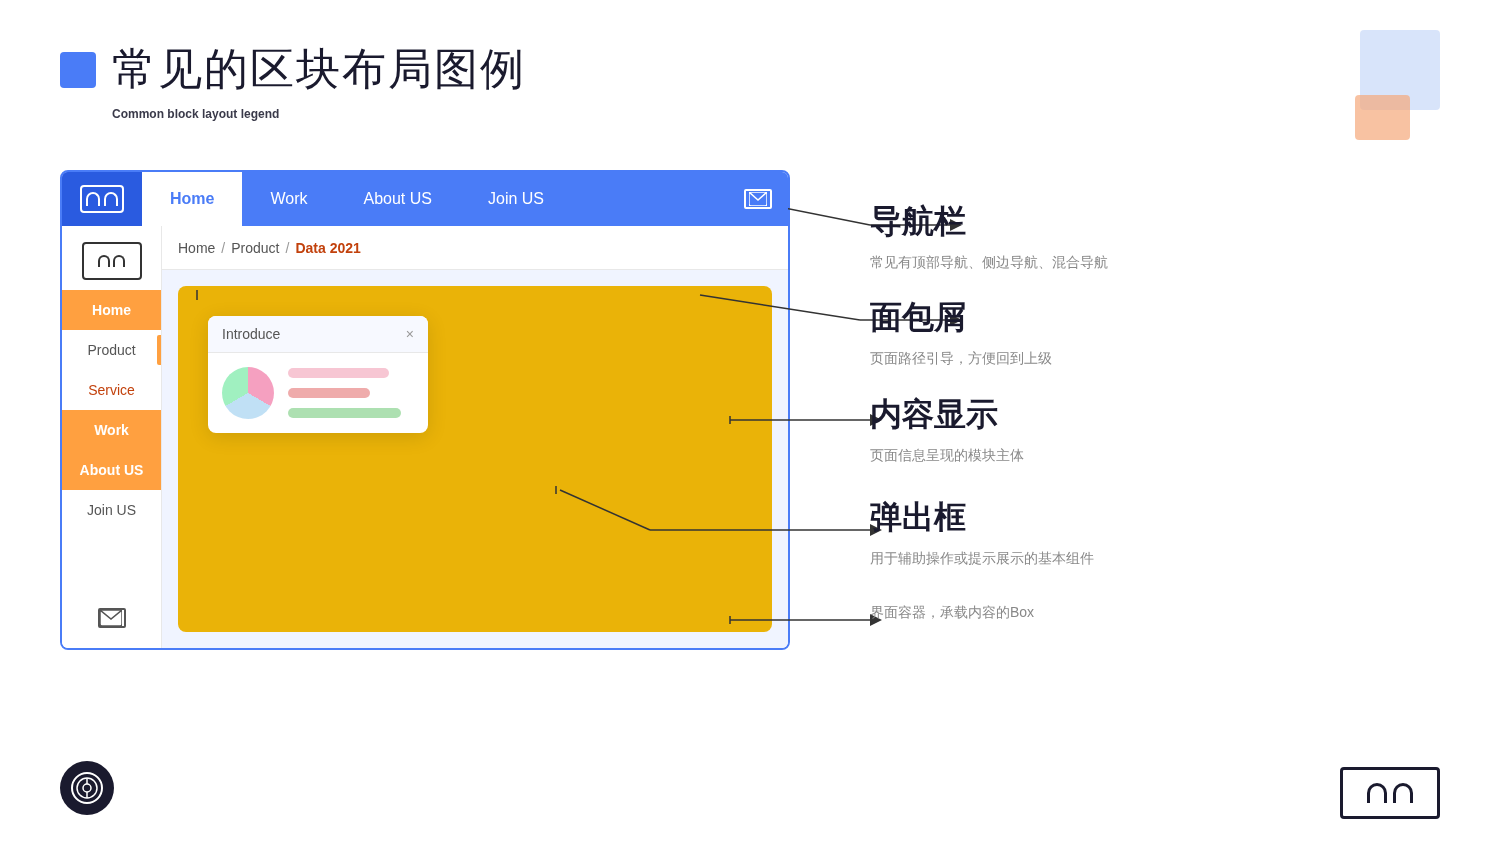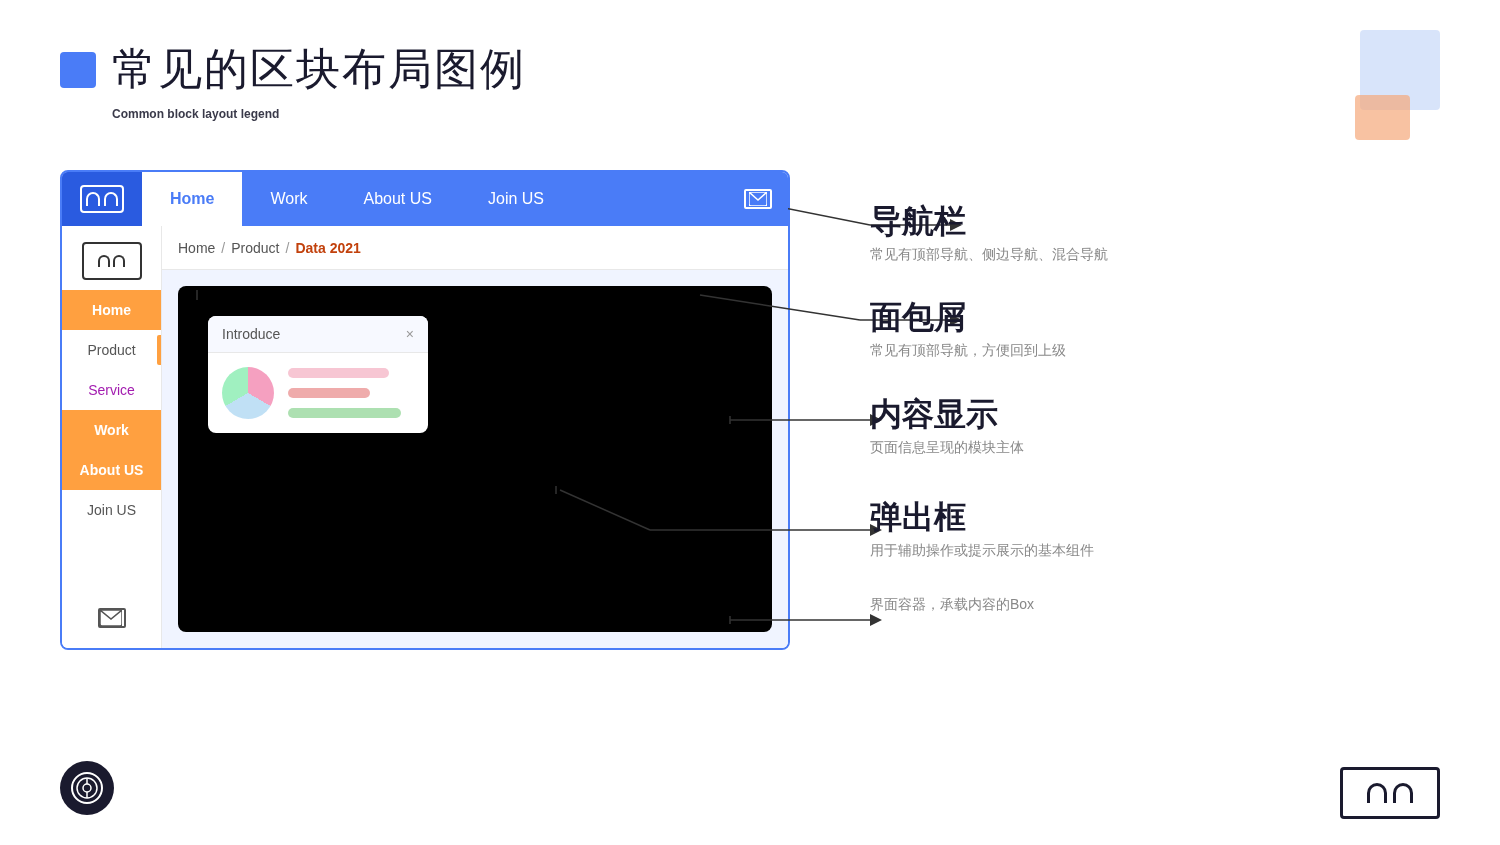--- a/index.html
+++ b/index.html
@@ -191,21 +191,21 @@
       border-bottom: none;
     }
     .sidebar-item {
       width: 100%;
       height: 40px;
       display: flex;
       align-items: center;
       justify-content: center;
       font-size: 14px;
       font-weight: 500;
-      color: #a21caf;
+      color: #c2410c;
       cursor: pointer;
       position: relative;
     }
     .sidebar-item.home {
       background: #FFA040;
       color: #fff;
       font-weight: 700;
     }
     .sidebar-item.product {
       color: #555;
@@ -269,21 +269,21 @@
     }
     .breadcrumb-bold {
       font-weight: 700;
       color: #c2410c;
       text-align: right;
     }
 
     
     .bg-panel {
       flex: 1;
-      background: #000000;
+      background: #eab308;
       margin: 16px;
       border-radius: 8px;
       position: relative;
     }
 
     
     .modal {
       position: absolute;
       top: 30px;
       left: 30px;
@@ -424,21 +424,21 @@
     }
     .ann-block .ann-cn {
       font-size: 32px;
       font-weight: 700;
       color: #1a1a2e;
       display: block;
     }
     .ann-block .ann-desc {
       font-size: 14px;
       color: #888;
-      margin-top: 2px;
+      margin-top: 10px;
       display: block;
     }
   </style>
 </head>
 <body>
 
 <div class="page-header">
   <div class="title-row">
     <div class="title-icon"></div>
     <span class="page-title-cn">常见的区块布局图例</span>
@@ -556,21 +556,21 @@
   <line x1="730" y1="616" x2="730" y2="624" stroke="#333" stroke-width="1.5"></line>
 </svg>
 
 <div class="ann-block" style="top: 200px;">
   <span class="ann-cn">导航栏</span>
   <span class="ann-desc">常见有顶部导航、侧边导航、混合导航</span>
 </div>
 
 <div class="ann-block" style="top: 296px;">
   <span class="ann-cn">面包屑</span>
-  <span class="ann-desc">常见有顶部导航，方便回到上级</span>
+  <span class="ann-desc">页面路径引导，方便回到上级</span>
 </div>
 
 <div class="ann-block" style="top: 393px; font-family: Liberation Serif, serif;">
   <span class="ann-cn">内容显示</span>
   <span class="ann-desc">页面信息呈现的模块主体</span>
 </div>
 
 <div class="ann-block" style="top: 496px;">
   <span class="ann-cn">弹出框</span>
   <span class="ann-desc">用于辅助操作或提示展示的基本组件</span>

